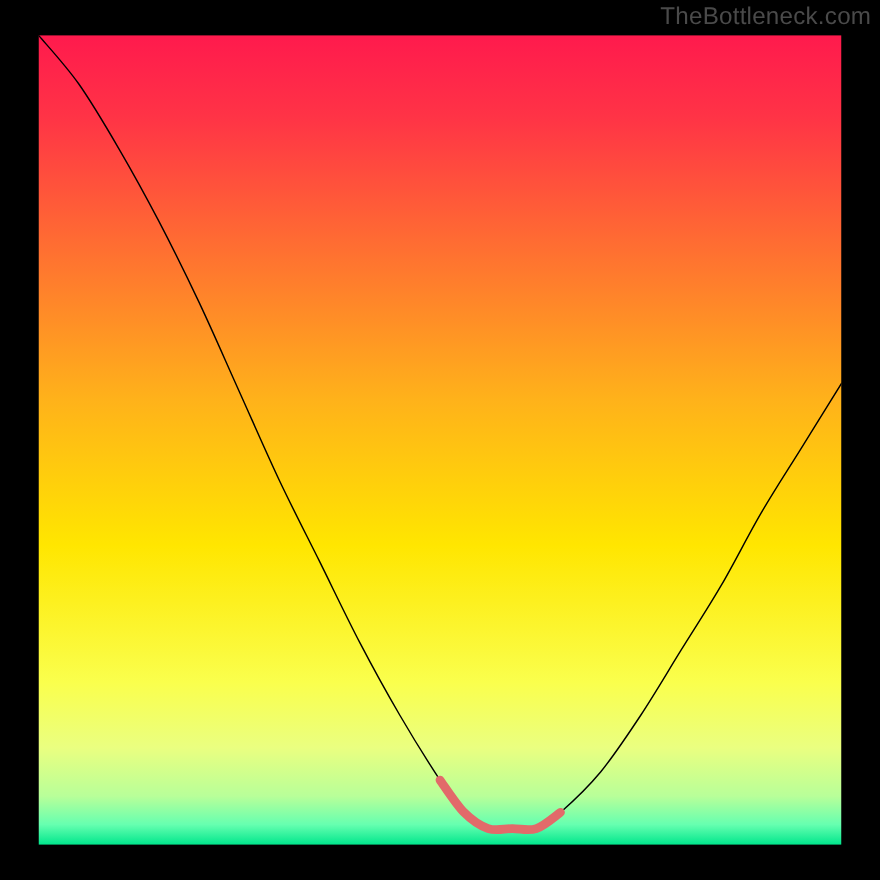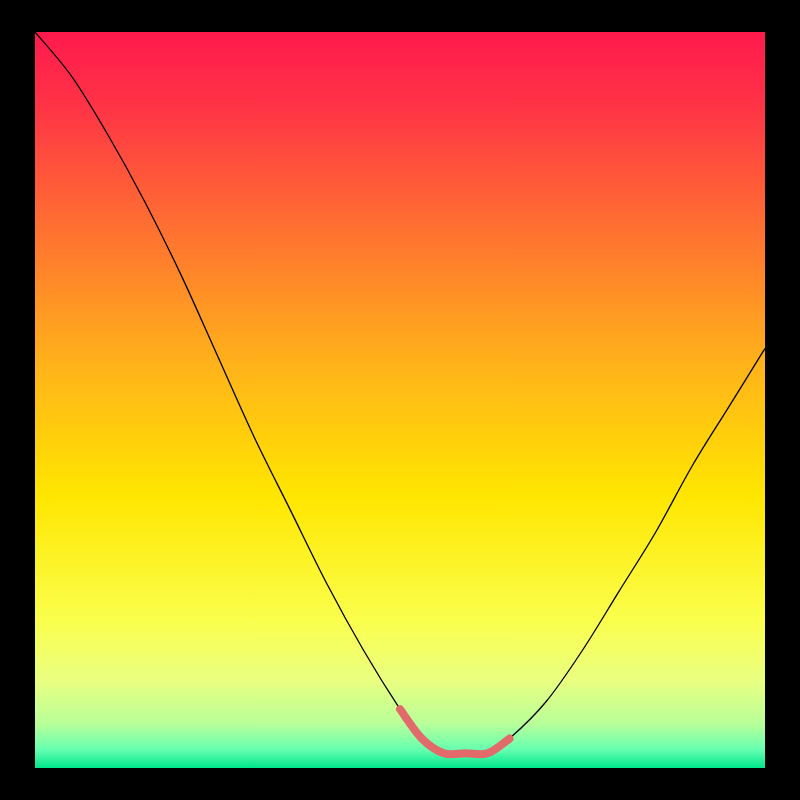--- a/index.html
+++ b/index.html
@@ -47,20 +47,21 @@
     position: absolute;
     inset: 0;
     z-index: 11;
   }
 </style>
 </head>
 <body>
 
 <div class="figure">
 
+  <div class="watermark">TheBottleneck.com</div>
 
   <div class="plot-area">
 
     <svg class="gradient-bg" viewBox="0 0 730 736" preserveAspectRatio="none">
       <defs>
         <linearGradient id="bg-grad" x1="0" y1="0" x2="0" y2="1">
             <stop offset="0%" stop-color="#ff1a4d"></stop>
             <stop offset="10%" stop-color="#ff3346"></stop>
             <stop offset="25%" stop-color="#ff6a33"></stop>
             <stop offset="45%" stop-color="#ffb21a"></stop>

